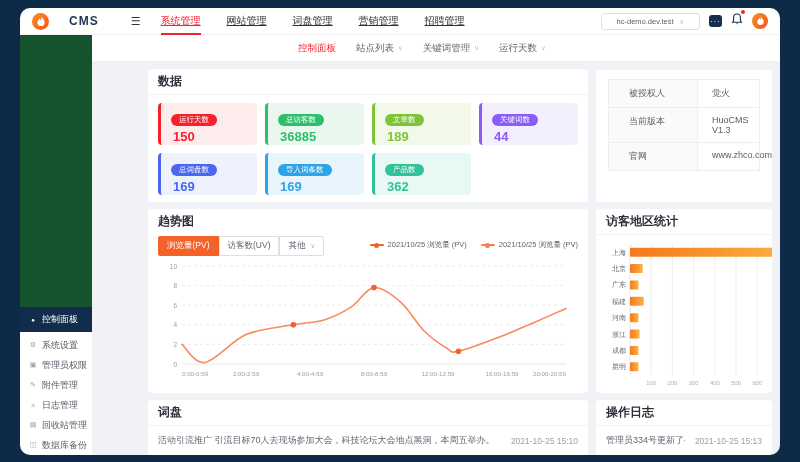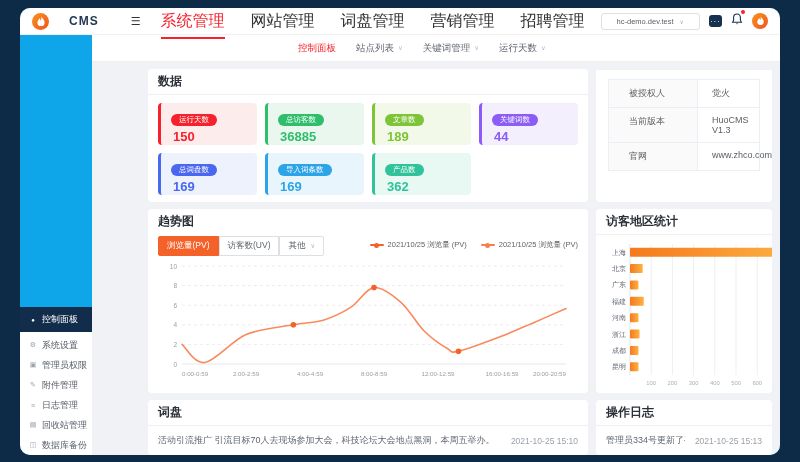--- a/index.html
+++ b/index.html
@@ -1,28 +1,28 @@
 <!DOCTYPE html>
 <html style="--accent: #f4622a; --nav-red: #f5222d;"><head>
 <meta charset="utf-8">
 <style>
   * { margin:0; padding:0; box-sizing:border-box; }
   html,body { width:800px; height:462px; overflow:hidden; }
   body { background:#0d2a47; font-family:"Liberation Sans","DejaVu Sans",sans-serif; color:#303133; }
-  .window { position:absolute; left:20px; top:8px; width:760px; height:447px; background:#0ea5e9;
+  .window { position:absolute; left:20px; top:8px; width:760px; height:447px; background:#14532d;
             border-radius:10px; overflow:hidden; display:flex; flex-direction:column; }
   
   .topbar { height:27px; flex:0 0 27px; display:flex; align-items:center; padding:0 12px;
             border-bottom:1px solid #f0f0f0; background:#fff; }
   .logo { width:17px; height:17px; border-radius:50%; background:linear-gradient(135deg,#f7931e,#f4511e);
           display:flex; align-items:center; justify-content:center; flex:0 0 auto; }
   .brand { font-size:12px; font-weight:bold; color:#233a54; letter-spacing:1px; margin-left:20px; }
   .collapse { margin-left:32px; font-size:11px; color:#303133; cursor:pointer; }
   .nav { display:flex; margin-left:20px; gap:26px; }
-  .nav-item { font-size:16px; color:#303133; position:relative; padding:7px 0; cursor:pointer; }
+  .nav-item { font-size:10px; color:#303133; position:relative; padding:7px 0; cursor:pointer;text-decoration:underline; }
   .nav-item.active { color:var(--nav-red); }
   .nav-item.active::after { content:""; position:absolute; left:0; right:0; bottom:0; height:2px; background:var(--nav-red); }
   .top-right { margin-left:auto; display:flex; align-items:center; gap:9px; }
   .env-select { border:1px solid #dcdfe6; border-radius:3px; height:17px; display:flex; align-items:center;
                 padding:0 15px; font-size:7.5px; color:#606266; gap:6px; cursor:pointer; }
   .env-caret { font-size:6px; color:#b0b3b8; }
   .chat-ic { width:13px; height:12px; background:#16304f; border-radius:3px; display:flex; align-items:center;
              justify-content:center; color:#fff; font-size:7px; letter-spacing:1px; line-height:1; cursor:pointer; }
   .bell-wrap { position:relative; cursor:pointer; }
   .bell-dot { position:absolute; right:-2px; top:-2px; width:4px; height:4px; border-radius:50%; background:#f5222d; }

